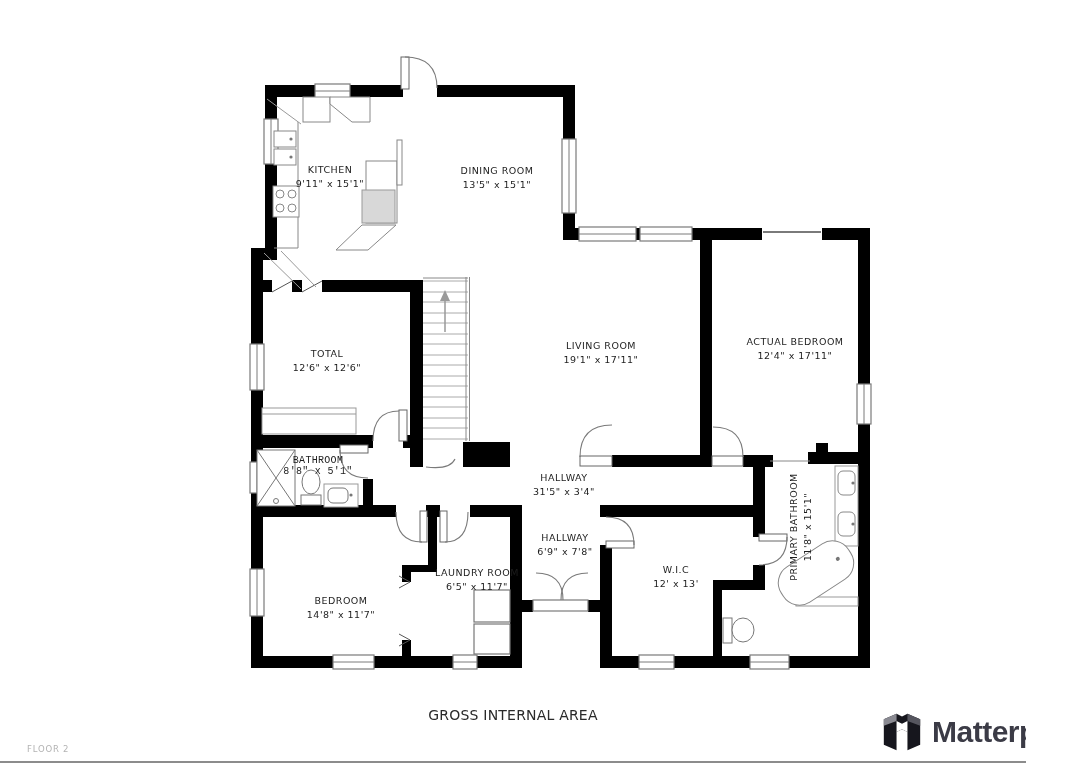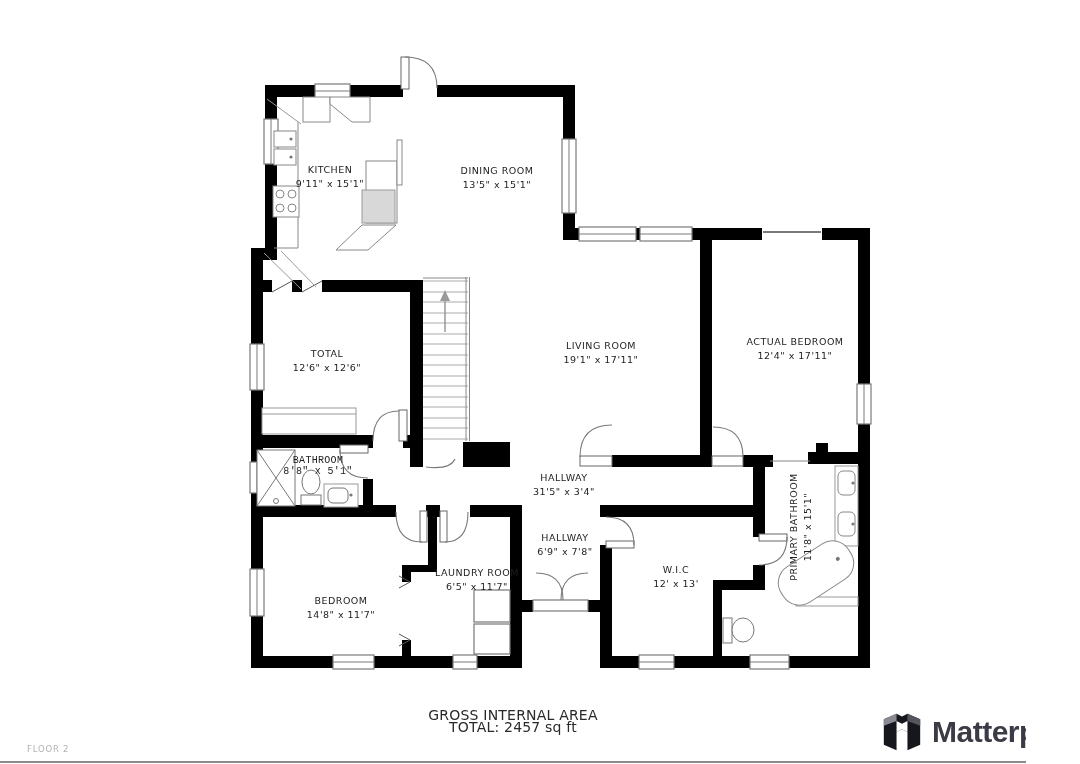--- a/index.html
+++ b/index.html
@@ -274,21 +274,20 @@
     <div>W.I.C</div>
     <div>12' x 13'</div>
   </div>
   <div class="rl rot" style="left:800px;top:527px;">
     <div>PRIMARY BATHROOM</div>
     <div>11'8" x 15'1"</div>
   </div>
 
   <div class="footer">
     <div>GROSS INTERNAL AREA</div>
-    <div>TOTAL: 2457 sq ft</div>
   </div>
 
   <div class="floor-tag">FLOOR 2</div>
 
   <div class="brand">
     <svg width="40" height="40" viewBox="0 0 44 44">
       <path d="M2,8 L16,2 L22,5 L28,2 L42,8 L42,36 L28,42 L28,22 L22,19 L16,22 L16,42 L2,36 Z" fill="#16161d"></path>
       <path d="M2,8 L16,2 L16,10 L2,15 Z" fill="#8a8a92"></path>
       <path d="M28,2 L42,8 L42,15 L28,10 Z" fill="#55555e"></path>
       <path d="M16,10 L22,13 L28,10 L28,22 L22,19 L16,22 Z" fill="#ffffff"></path>

